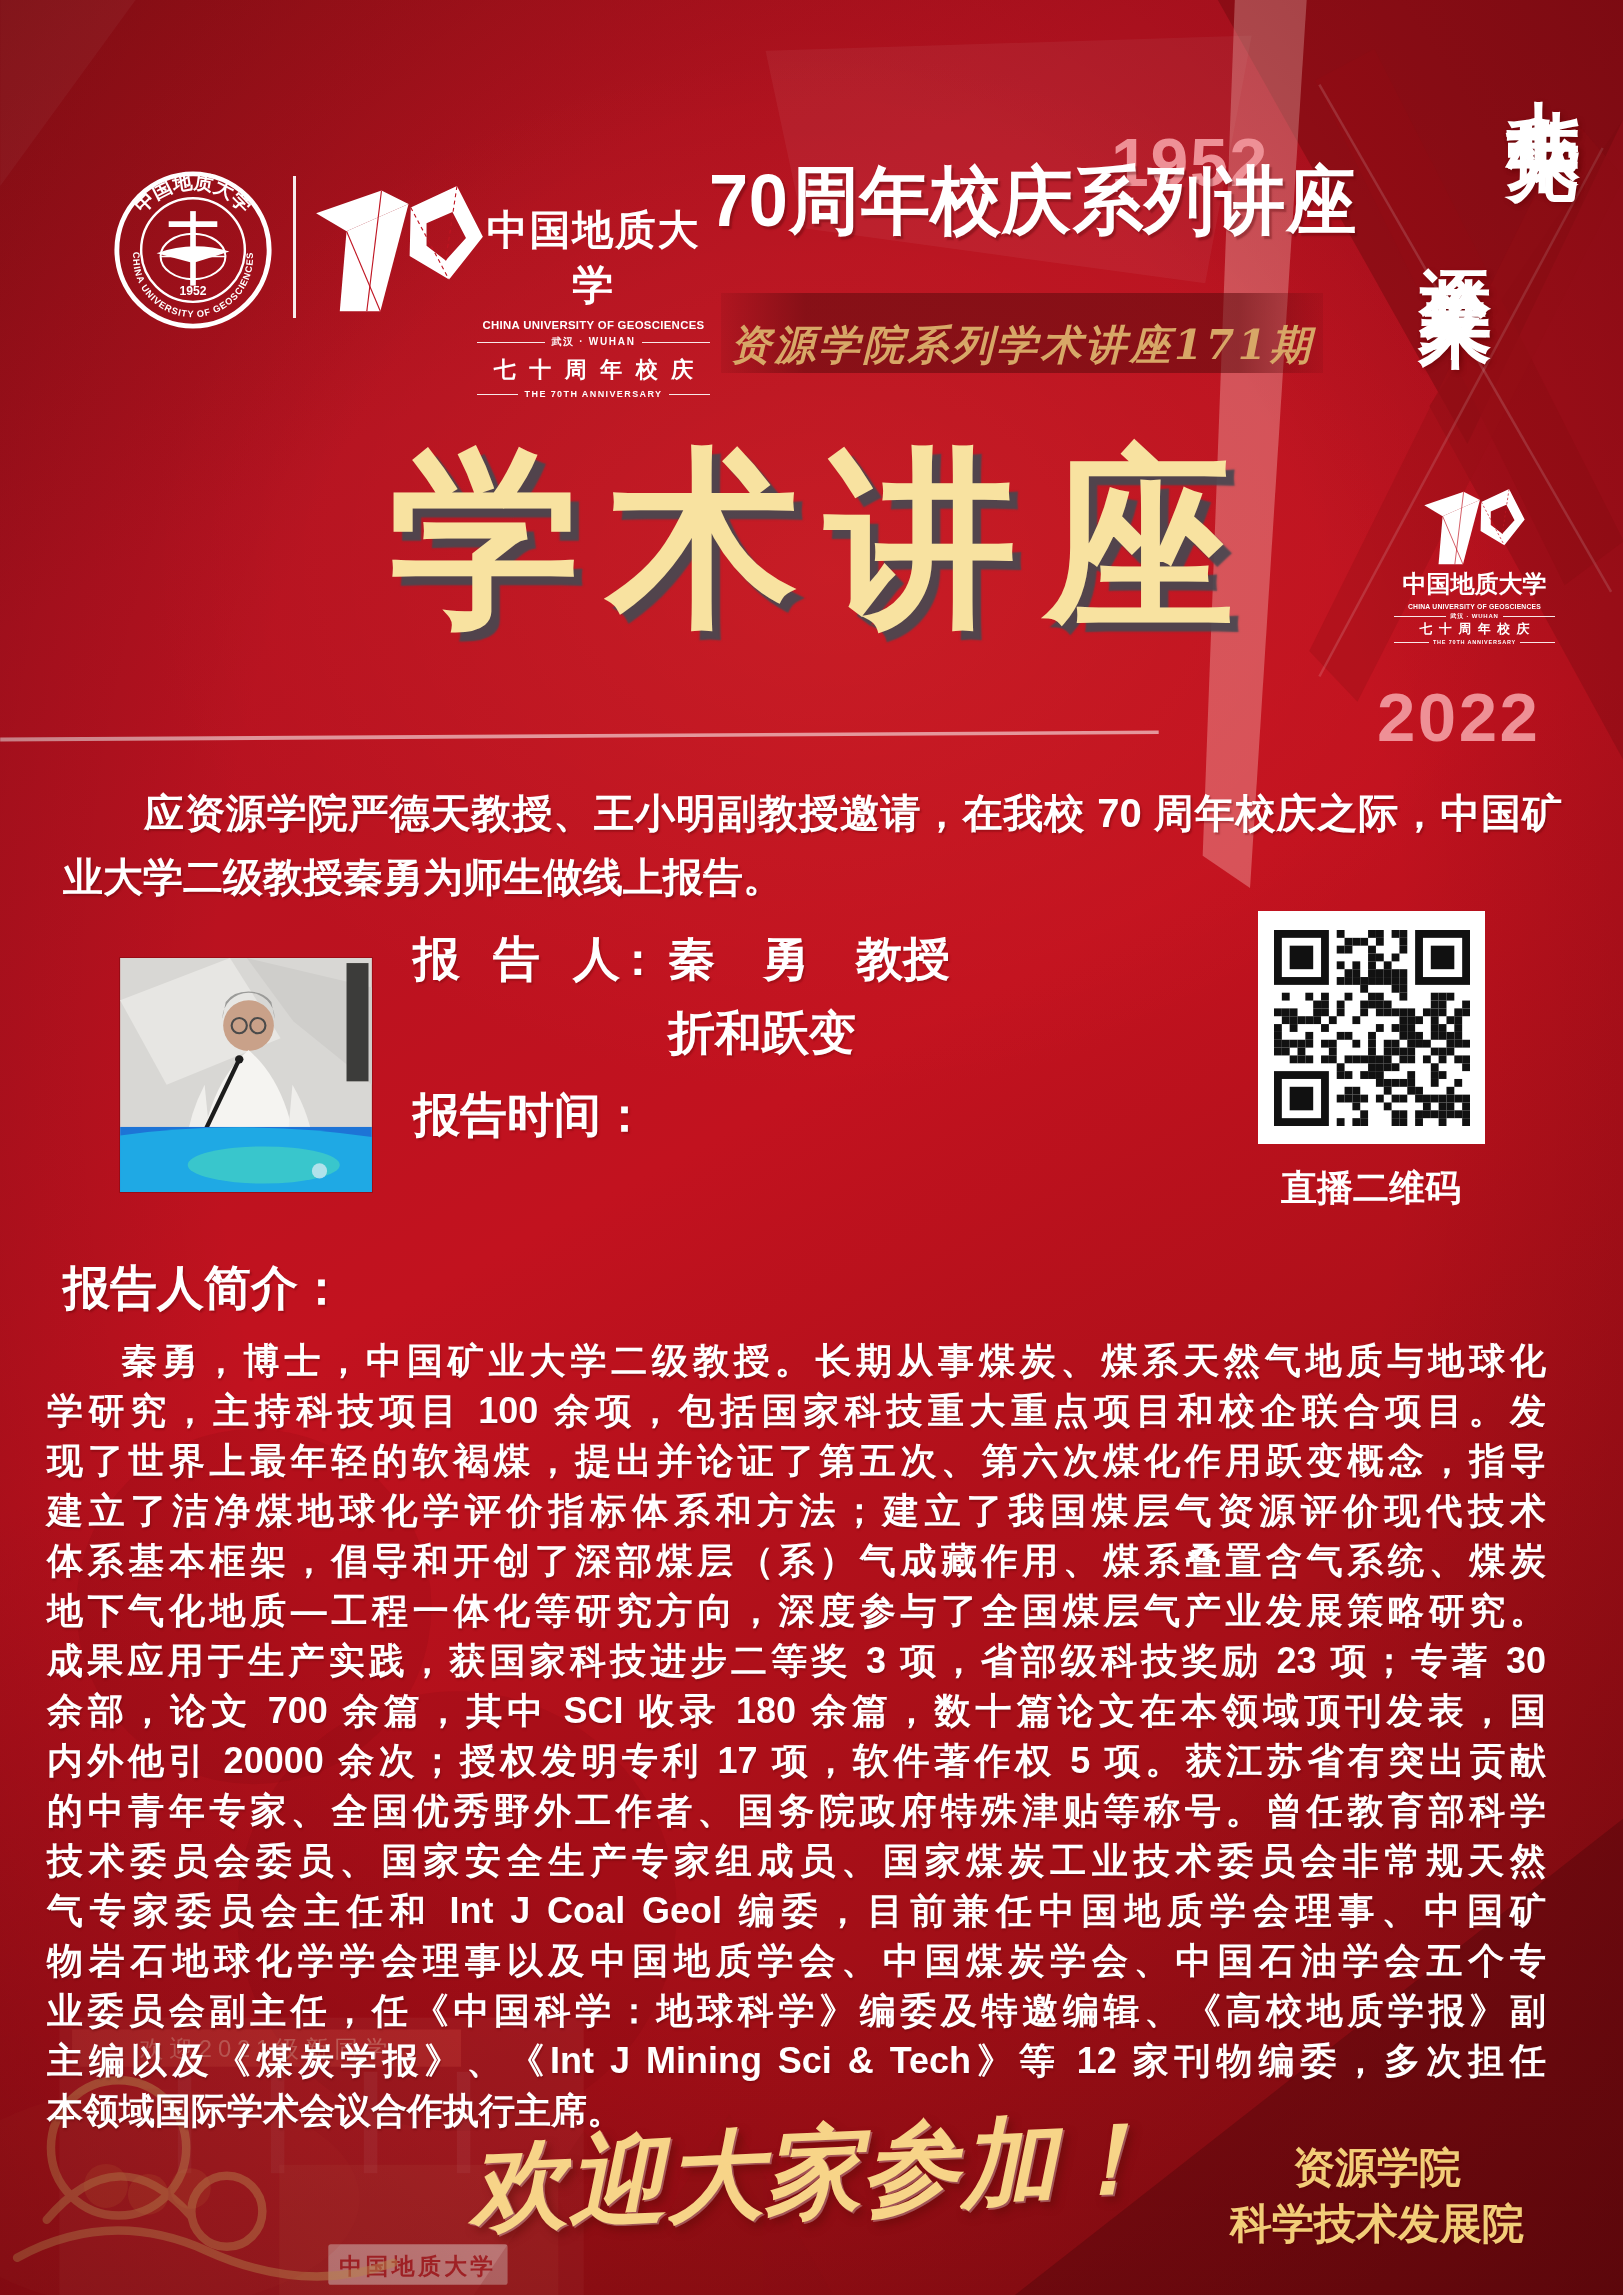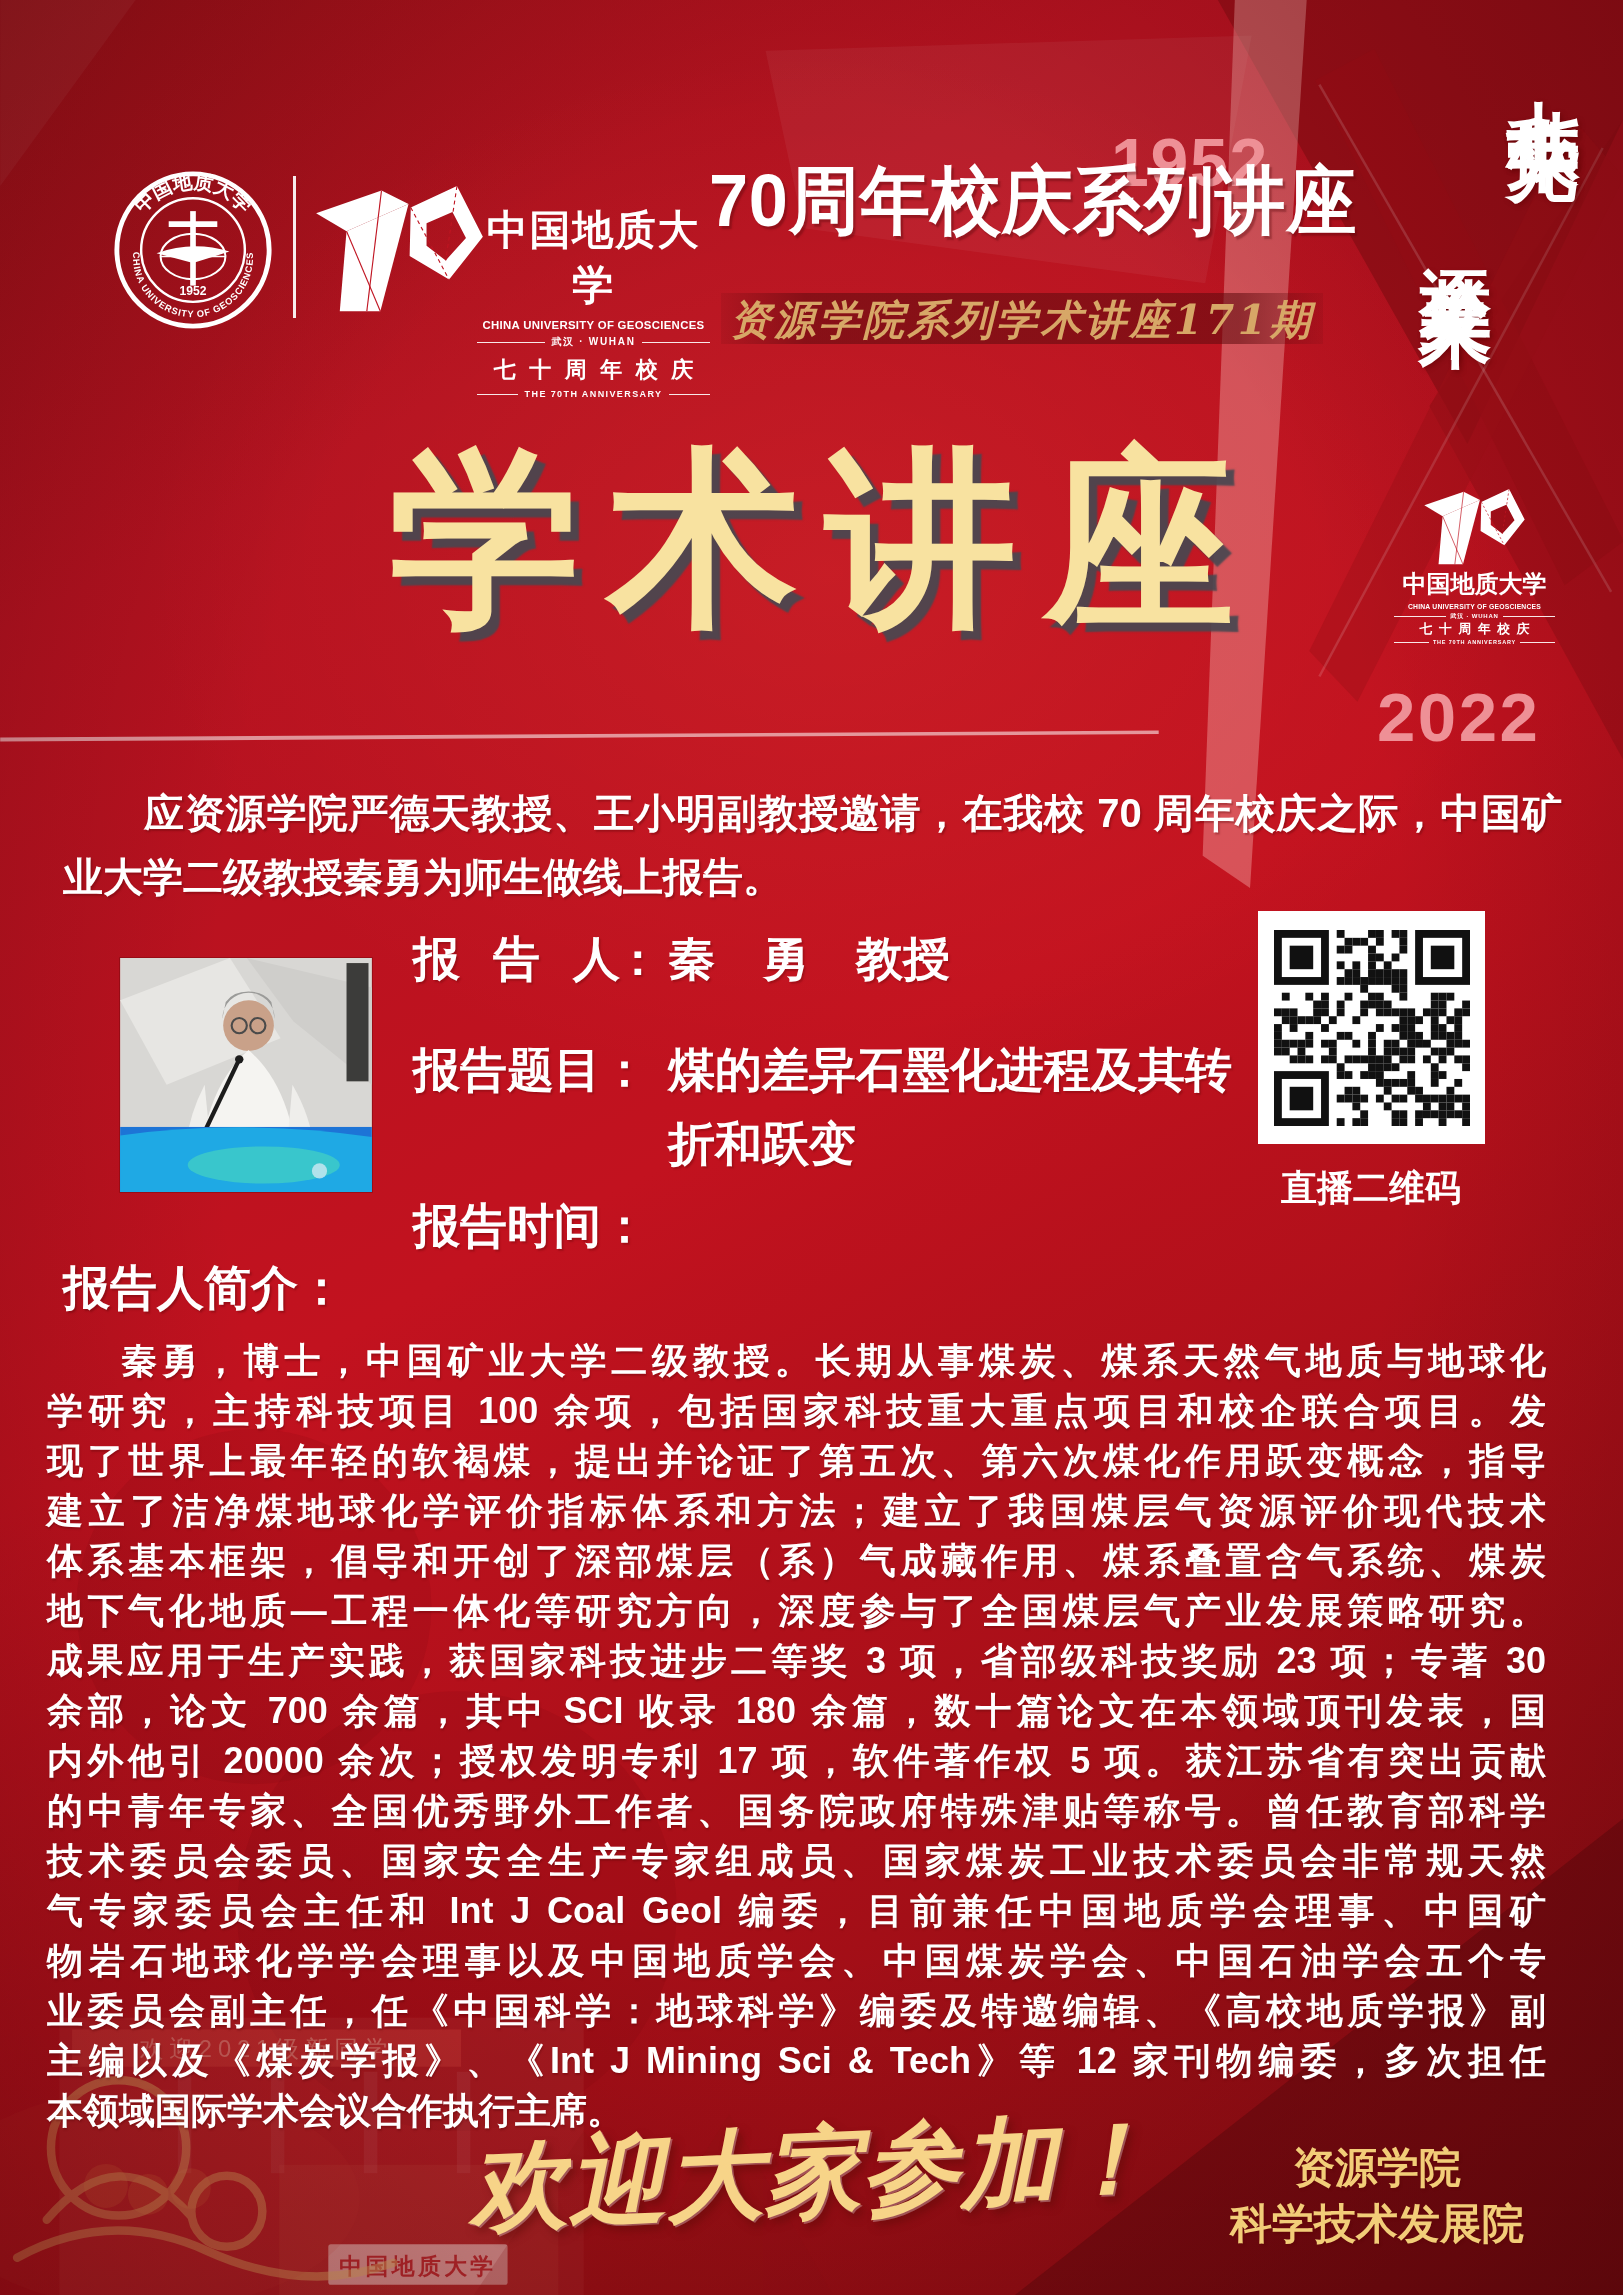--- a/index.html
+++ b/index.html
@@ -23,21 +23,21 @@
   .brand-cn{font-size:41px;font-weight:800;letter-spacing:1.7px;font-family:"DejaVu Serif",serif;}
   .brand-en{font-size:11.4px;font-weight:700;letter-spacing:0.3px;margin-top:6px;white-space:nowrap;}
   .rule-line{display:flex;align-items:center;gap:6.8px;justify-content:center;margin-top:4.2px;}
   .rule-line:before,.rule-line:after{content:"";height:0.8px;background:#fff;flex:1;opacity:.9;}
   .brand-city{font-size:10px;font-weight:700;letter-spacing:1.7px;}
   .brand-anniv{font-size:22px;font-weight:800;letter-spacing:13.5px;margin-top:6px;margin-right:-13.5px;white-space:nowrap;}
   .brand-anniv-en{font-size:9px;font-weight:700;letter-spacing:1.4px;}
   .y1952{left:1111px;top:123px;font-size:68px;font-weight:800;color:#ee9096;letter-spacing:1.7px;}
   .series-title{left:709px;top:152px;font-size:74px;font-weight:900;white-space:nowrap;
     transform:scaleX(.95);transform-origin:left;letter-spacing:0.8px;text-shadow:2.5px 3.4px 1.7px rgba(80,5,8,.35);}
-  .series-banner{left:721px;top:293px;width:602px;height:51px;display:flex;align-items:flex-start;justify-content:center;
+  .series-banner{left:721px;top:293px;width:602px;height:80px;display:flex;align-items:flex-end;justify-content:center;
     background:linear-gradient(90deg,rgba(92,10,13,.12),rgba(92,10,13,.55) 14%,rgba(92,10,13,.55) 86%,rgba(92,10,13,.12));}
   .series-banner span{font-size:41px;font-weight:800;font-style:italic;color:#d7a767;letter-spacing:3.4px;font-family:"DejaVu Serif",serif;}
 
   
   .callig{writing-mode:vertical-rl;font-weight:800;font-family:"DejaVu Serif",serif;color:#fff;
     text-shadow:2.5px 2.5px 5px rgba(90,0,4,.45);}
   .callig-1{left:1495px;top:41px;font-size:73px;letter-spacing:10px;}
   .callig-2{left:1407px;top:208px;font-size:73px;letter-spacing:10px;}
   .right-logo{left:1394px;top:487px;width:161px;text-align:center;}
   .rl-origami{width:107px;height:78px;margin:0 auto;}
@@ -246,24 +246,20 @@
       <path d="M0,210 Q150,190 298,212 L298,277 L0,277 Z" fill="#1fa9e4"></path>
       <ellipse cx="170" cy="245" rx="90" ry="22" fill="#59e8b0" opacity=".45"></ellipse>
       <circle cx="236" cy="252" r="9" fill="#cfe9f2" opacity=".8"></circle>
     </svg>
   </div>
 
   <div class="abs talk">
     <div class="trow t1">
       <span class="tlabel person">报 告 人:</span>
       <span class="tvalue name">秦　勇　教授</span>
-    </div>
-    <div class="trow t2">
-      <span class="tlabel">报告题目：</span>
-      <span class="tvalue">煤的差异石墨化进程及其转</span>
     </div>
     <div class="trow t3">
       <span class="tlabel"></span>
       <span class="tvalue">折和跃变</span>
     </div>
     <div class="trow t4">
       <span class="tlabel">报告时间：</span>
     </div>
   </div>
 

